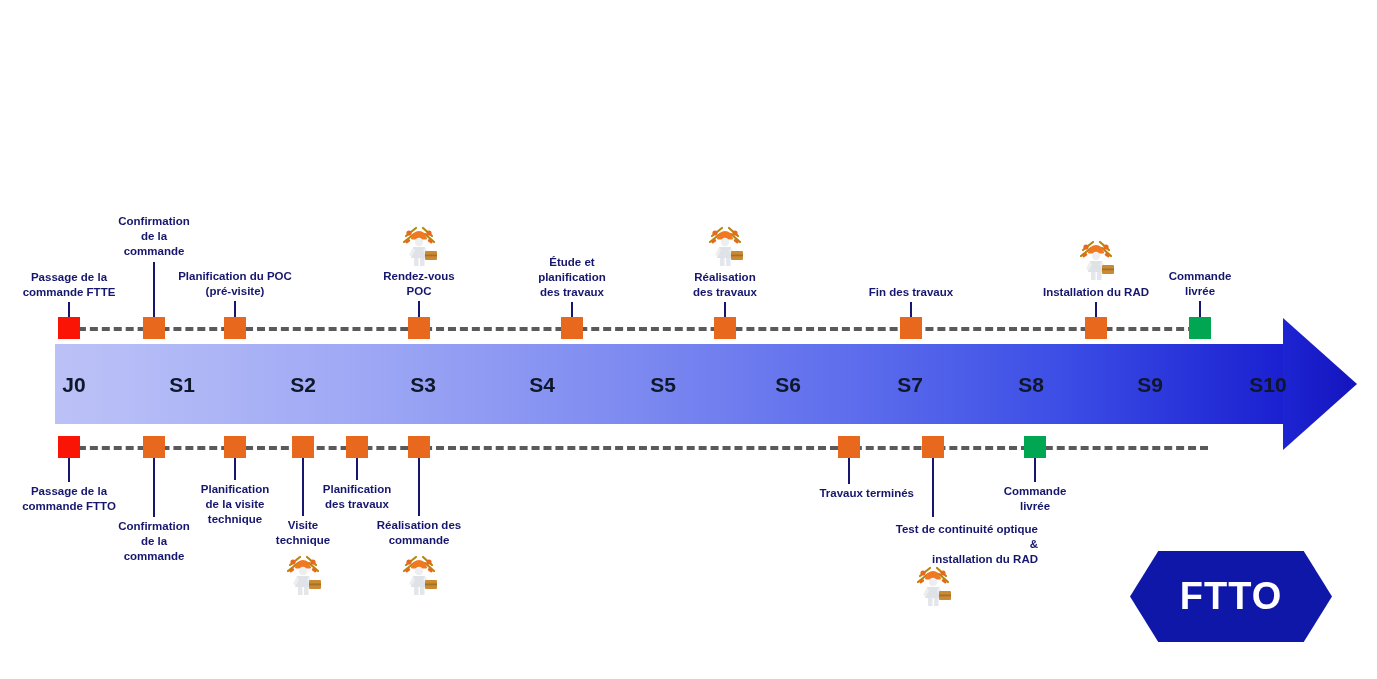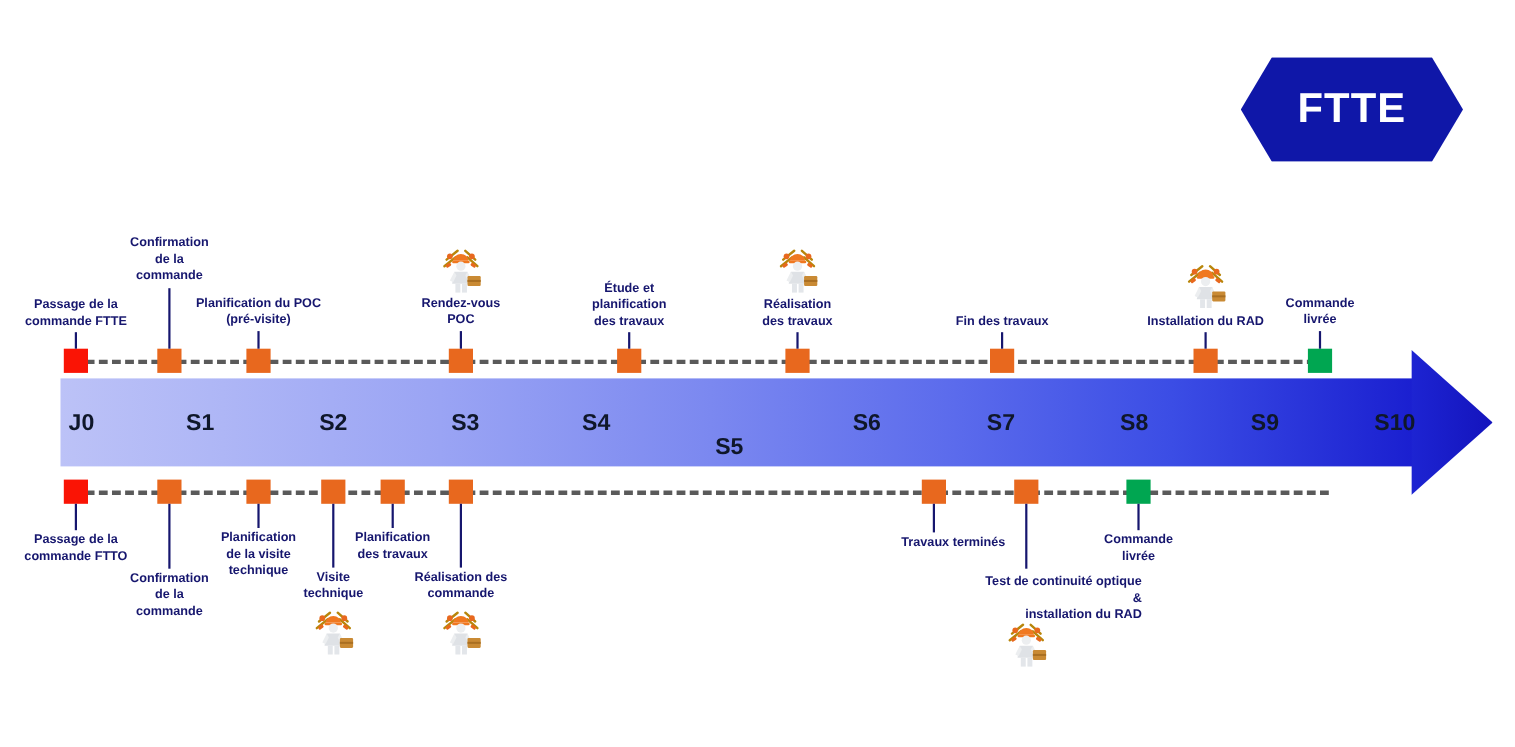--- a/index.html
+++ b/index.html
@@ -93,32 +93,32 @@
     transform:translateX(-50%);
   }
   .worker svg{display:block;width:100%;height:100%;}
 </style>
 </head>
 <body>
 
 <div id="stage">
 
 
-  <div class="hex hex-ftte">FTTE</div>
+  <div class="hex hex-ftto">FTTO</div>
 
   <div class="arrow-body"></div>
   <div class="arrow-head"></div>
 
   <div id="weeks">
       <div class="week" style="left: 74px;">J0</div>
       <div class="week" style="left: 182px;">S1</div>
       <div class="week" style="left: 303px;">S2</div>
       <div class="week" style="left: 423px; text-align: center;">S3</div>
       <div class="week" style="left: 542px;">S4</div>
-      <div class="week" style="left: 663px; margin-top: 22px;">S5</div>
+      <div class="week" style="left: 663px;">S5</div>
       <div class="week" style="left: 788px;">S6</div>
       <div class="week" style="left: 910px;">S7</div>
       <div class="week" style="left: 1031px;">S8</div>
       <div class="week" style="left: 1150px;">S9</div>
       <div class="week" style="left: 1268px;">S10</div>
     </div>
 
   <div class="rail rail-top"></div>
   <div class="rail rail-bottom"></div>
 

